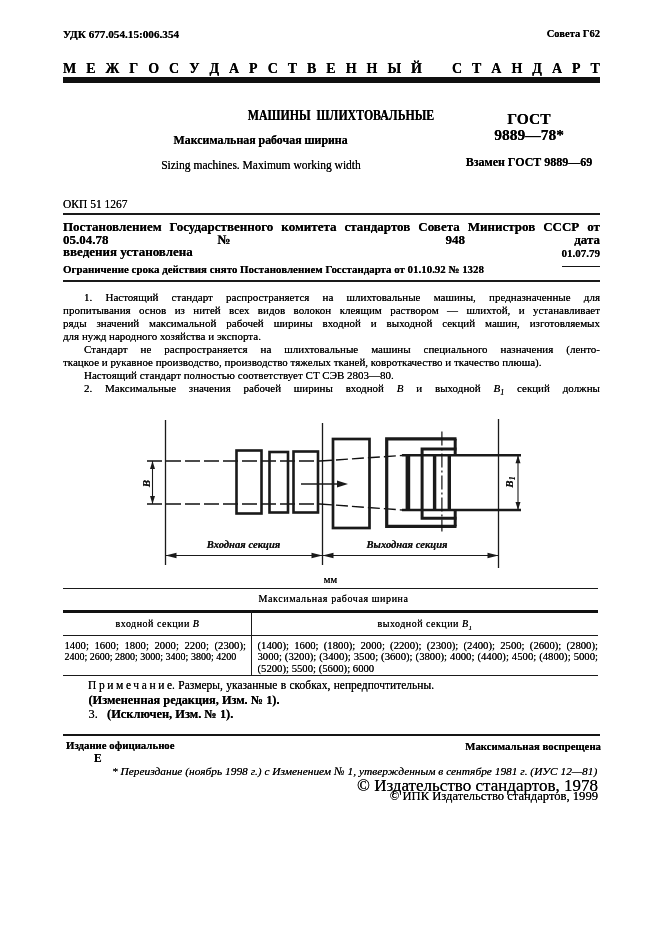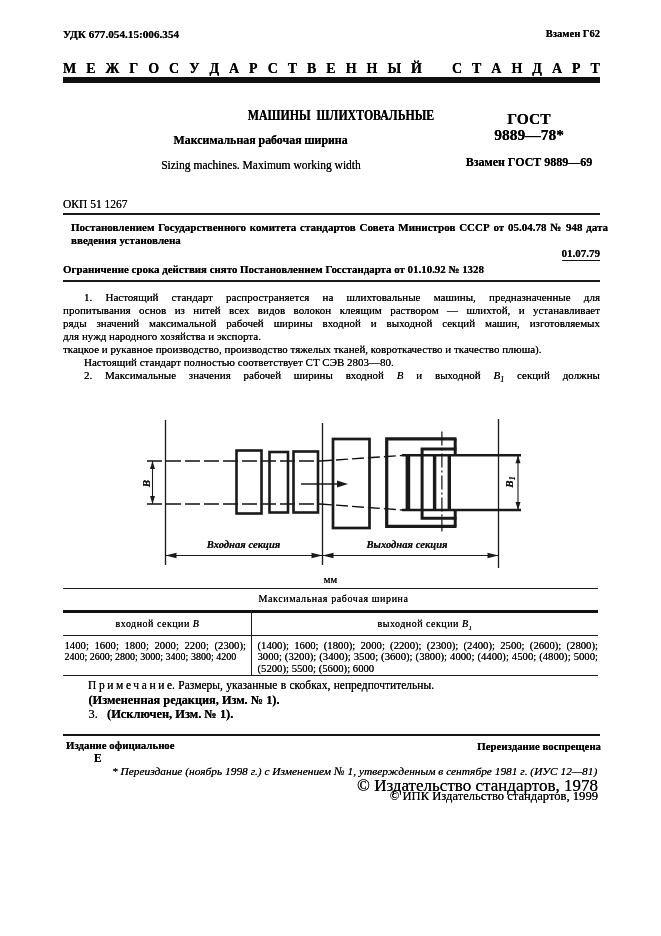--- a/index.html
+++ b/index.html
@@ -8,21 +8,21 @@
        text-shadow:0 0 0.55px rgba(0,0,0,0.9);}
   .a{position:absolute;}
   .b{font-weight:bold;}
   .j{text-align:justify;}
   .jf{text-align:justify;text-align-last:justify;}
 </style>
 </head>
 <body>
 
 <div class="a b" style="left:63px;top:27.5px;font-size:11.2px;">УДК 677.054.15:006.354</div>
-<div class="a b" style="right:61px;top:28px;font-size:10.5px;">Взамен Г62</div>
+<div class="a b" style="right:61px;top:28px;font-size:10.5px;">Совета Г62</div>
 
 <div class="a b" id="spread" style="left:63px;top:60.5px;width:537px;font-size:14px;display:flex;justify-content:space-between;">
 <span>М</span>
     <span>Е</span>
     <span>Ж</span>
     <span>Г</span>
     <span>О</span>
     <span>С</span>
     <span>У</span>
     <span>Д</span>
@@ -52,33 +52,34 @@
 <div class="a b" style="left:63px;top:106.5px;width:396px;text-align:right;font-size:15px;"><span style="display:inline-block;transform:scaleX(0.79);transform-origin:50% 50%;white-space:nowrap;">МАШИНЫ&nbsp; ШЛИХТОВАЛЬНЫЕ</span></div>
 <div class="a b" style="left:63px;top:133px;width:396px;text-align:center;font-size:12.5px;"><span style="display:inline-block;transform:scaleX(0.95);white-space:nowrap;">Максимальная рабочая ширина</span></div>
 <div class="a" style="left:63px;top:158.5px;width:396px;text-align:center;font-size:11.5px;">Sizing machines. Maximum working width</div>
 
 <div class="a b" style="left:459px;top:111.3px;width:140px;text-align:center;font-size:15.5px;line-height:15.2px;">ГОСТ<br>9889—78*</div>
 <div class="a b" style="left:459px;top:155px;width:140px;text-align:center;font-size:12px;">Взамен ГОСТ 9889—69</div>
 
 <div class="a" style="left:63px;top:197.5px;font-size:11.5px;">ОКП 51 1267</div>
 <div class="a" style="left:63px;top:213px;width:537px;height:1.5px;background:#1a1a1a;"></div>
 
-<div class="a b j" style="left:63px;top:221.3px;width:537px;font-size:11px;line-height:12.6px;margin-left:8px;">
+<div class="a b j" style="left:63px;top:221.3px;width:537px;font-size:13px;line-height:12.6px;">
 <div class="jf">Постановлением Государственного комитета стандартов Совета Министров СССР от 05.04.78 № 948 дата</div>
 <div>введения установлена</div>
 </div>
-<div class="a b" style="right:61px;top:247px;font-size:11px;border-bottom:1.5px solid #151515;padding-bottom:1px;">01.07.79</div>
+<div class="a b" style="right:61px;top:247px;font-size:11px;border-bottom:1.5px solid #151515;padding-bottom:7px;">01.07.79</div>
 <div class="a b" style="left:63px;top:263.3px;font-size:10.9px;">Ограничение срока действия снято Постановлением Госстандарта от 01.10.92 № 1328</div>
 <div class="a" style="left:63px;top:280px;width:537px;height:1.5px;background:#1a1a1a;"></div>
 
 <div class="a" id="mainp" style="left:63px;top:291px;width:537px;font-size:11px;line-height:13px;">
 <div class="jf"><span style="padding-left:21px;"></span>1.&nbsp;Настоящий стандарт распространяется на шлихтовальные машины, предназначенные для</div>
 <div class="jf">пропитывания основ из нитей всех видов волокон клеящим раствором — шлихтой, и устанавливает</div>
 <div class="jf">ряды значений максимальной рабочей ширины входной и выходной секций машин, изготовляемых</div>
 <div>для нужд народного хозяйства и экспорта.</div>
+<div class="jf"><span style="padding-left:21px;"></span>Стандарт не распространяется на шлихтовальные машины специального назначения (ленто-</div>
 <div>ткацкое и рукавное производство, производство тяжелых тканей, ковроткачество и ткачество плюша).</div>
 <div><span style="padding-left:21px;"></span>Настоящий стандарт полностью соответствует СТ СЭВ 2803—80.</div>
 <div class="jf"><span style="padding-left:21px;"></span>2.&nbsp;Максимальные значения рабочей ширины входной <i>В</i> и выходной <i>В</i><sub style="font-size:8px;"><i>1</i></sub> секций должны</div>
 </div>
 
 <svg class="a" style="left:0;top:0;" width="661" height="936" viewBox="0 0 661 936">
 <g stroke="#1a1a1a" fill="none">
 
   <line x1="165.5" y1="420" x2="165.5" y2="565" stroke-width="1.3"></line>
   <line x1="322.5" y1="423" x2="322.5" y2="565" stroke-width="1.3"></line>
@@ -152,17 +153,17 @@
 <div>(5200); 5500; (5600); 6000</div>
 </div>
 <div class="a" style="left:63px;top:675px;width:535px;height:1.4px;background:#1a1a1a;"></div>
 
 <div class="a" style="left:88px;top:678.5px;font-size:11.5px;word-spacing:0.5px;"><span style="letter-spacing:2.6px;">Примечани</span>е. Размеры, указанные в скобках, непредпочтительны.</div>
 <div class="a b" style="left:88.5px;top:693px;font-size:12.3px;">(Измененная редакция, Изм. № 1).</div>
 <div class="a" style="left:88.5px;top:707px;font-size:12.4px;">3.&nbsp;&nbsp;&nbsp;<span class="b">(Исключен, Изм. № 1).</span></div>
 
 <div class="a" style="left:63px;top:734px;width:537px;height:2px;background:#151515;"></div>
 <div class="a b" style="left:66px;top:738.5px;font-size:10.8px;">Издание официальное</div>
-<div class="a b" style="right:60px;top:740px;font-size:10.8px;">Переиздание воспрещена</div>
+<div class="a b" style="right:60px;top:740px;font-size:10.8px;">Максимальная воспрещена</div>
 <div class="a b" style="left:94px;top:751.5px;font-size:11.5px;">Е</div>
 <div class="a" style="left:112px;top:765px;font-size:11.4px;font-style:italic;text-align:right;">* Переиздание (ноябрь 1998 г.) с Изменением № 1, утвержденным в сентябре 1981 г. (ИУС 12—81)</div>
 <div class="a" style="right:63px;top:776.3px;font-size:17px;">© Издательство стандартов, 1978</div>
 <div class="a" style="right:63px;top:789px;font-size:12.6px;">© ИПК Издательство стандартов, 1999</div>
 
 </body></html>

